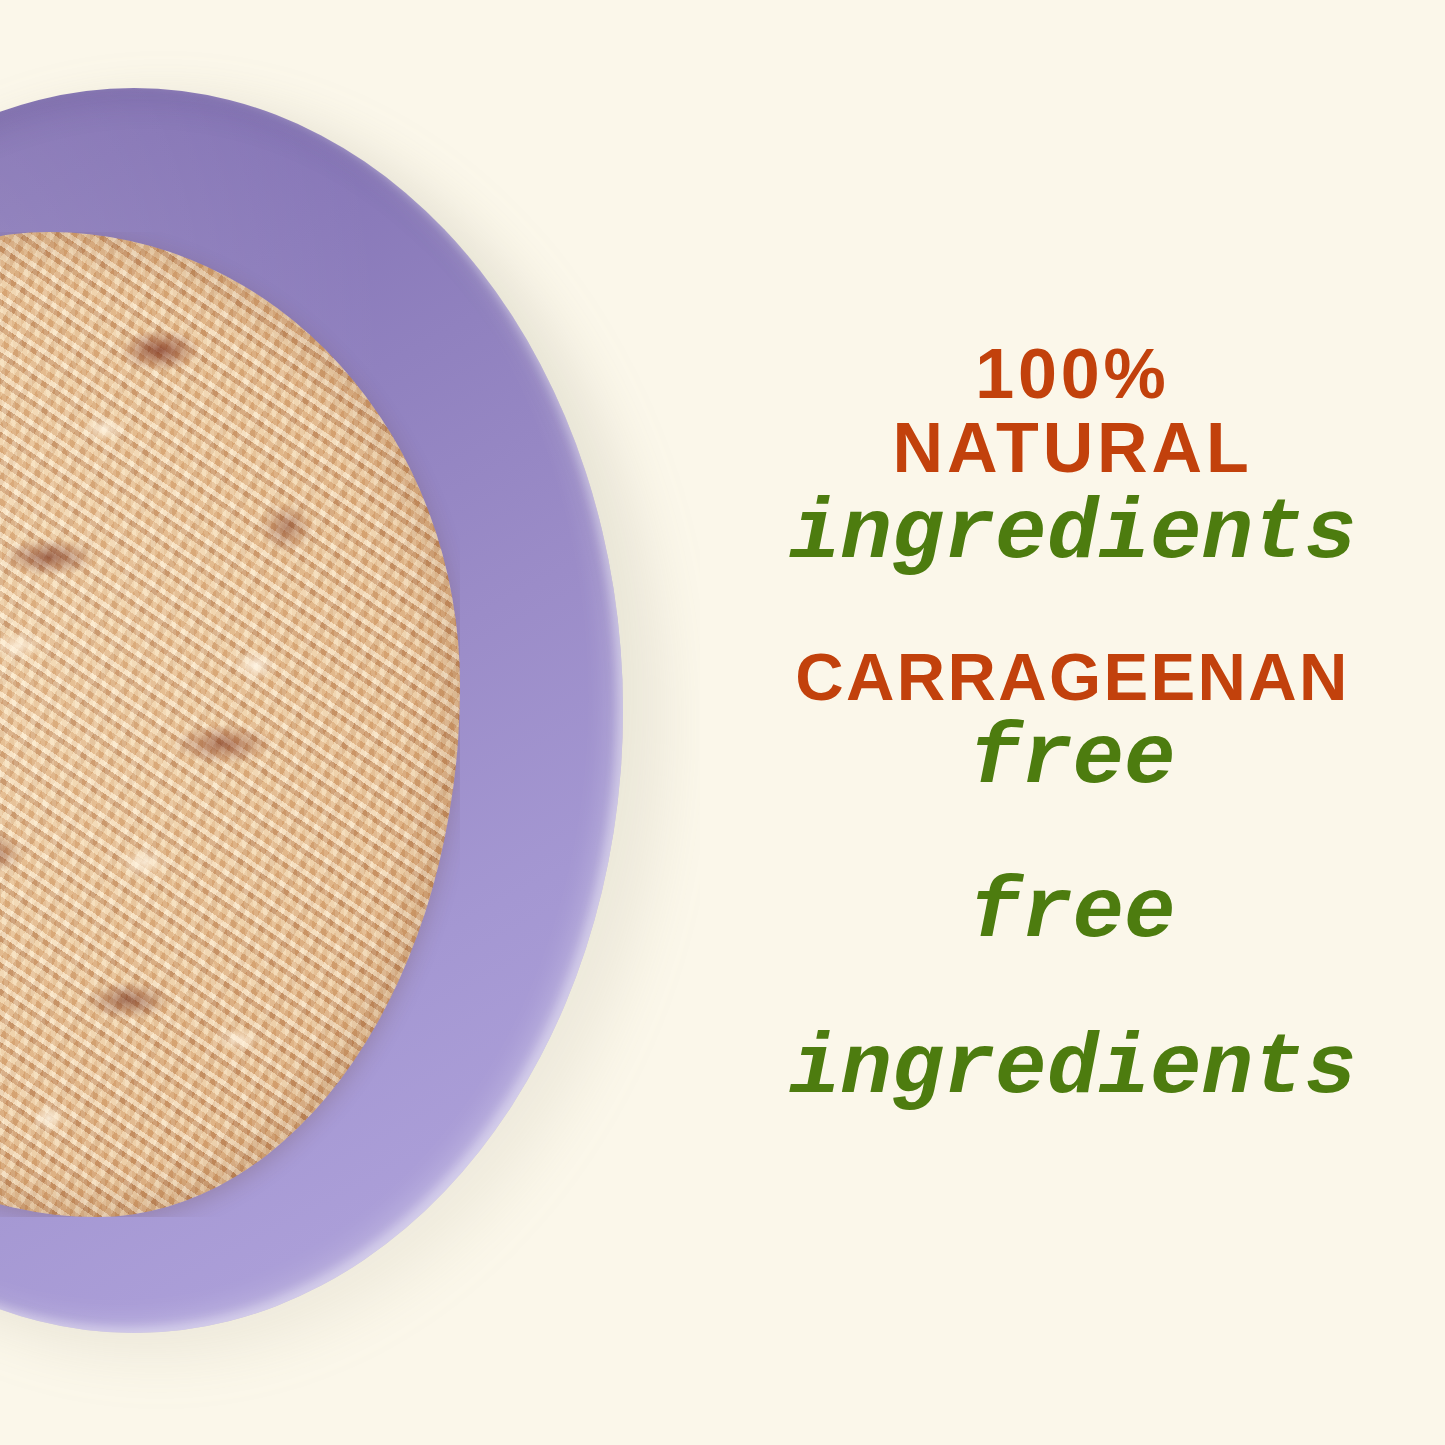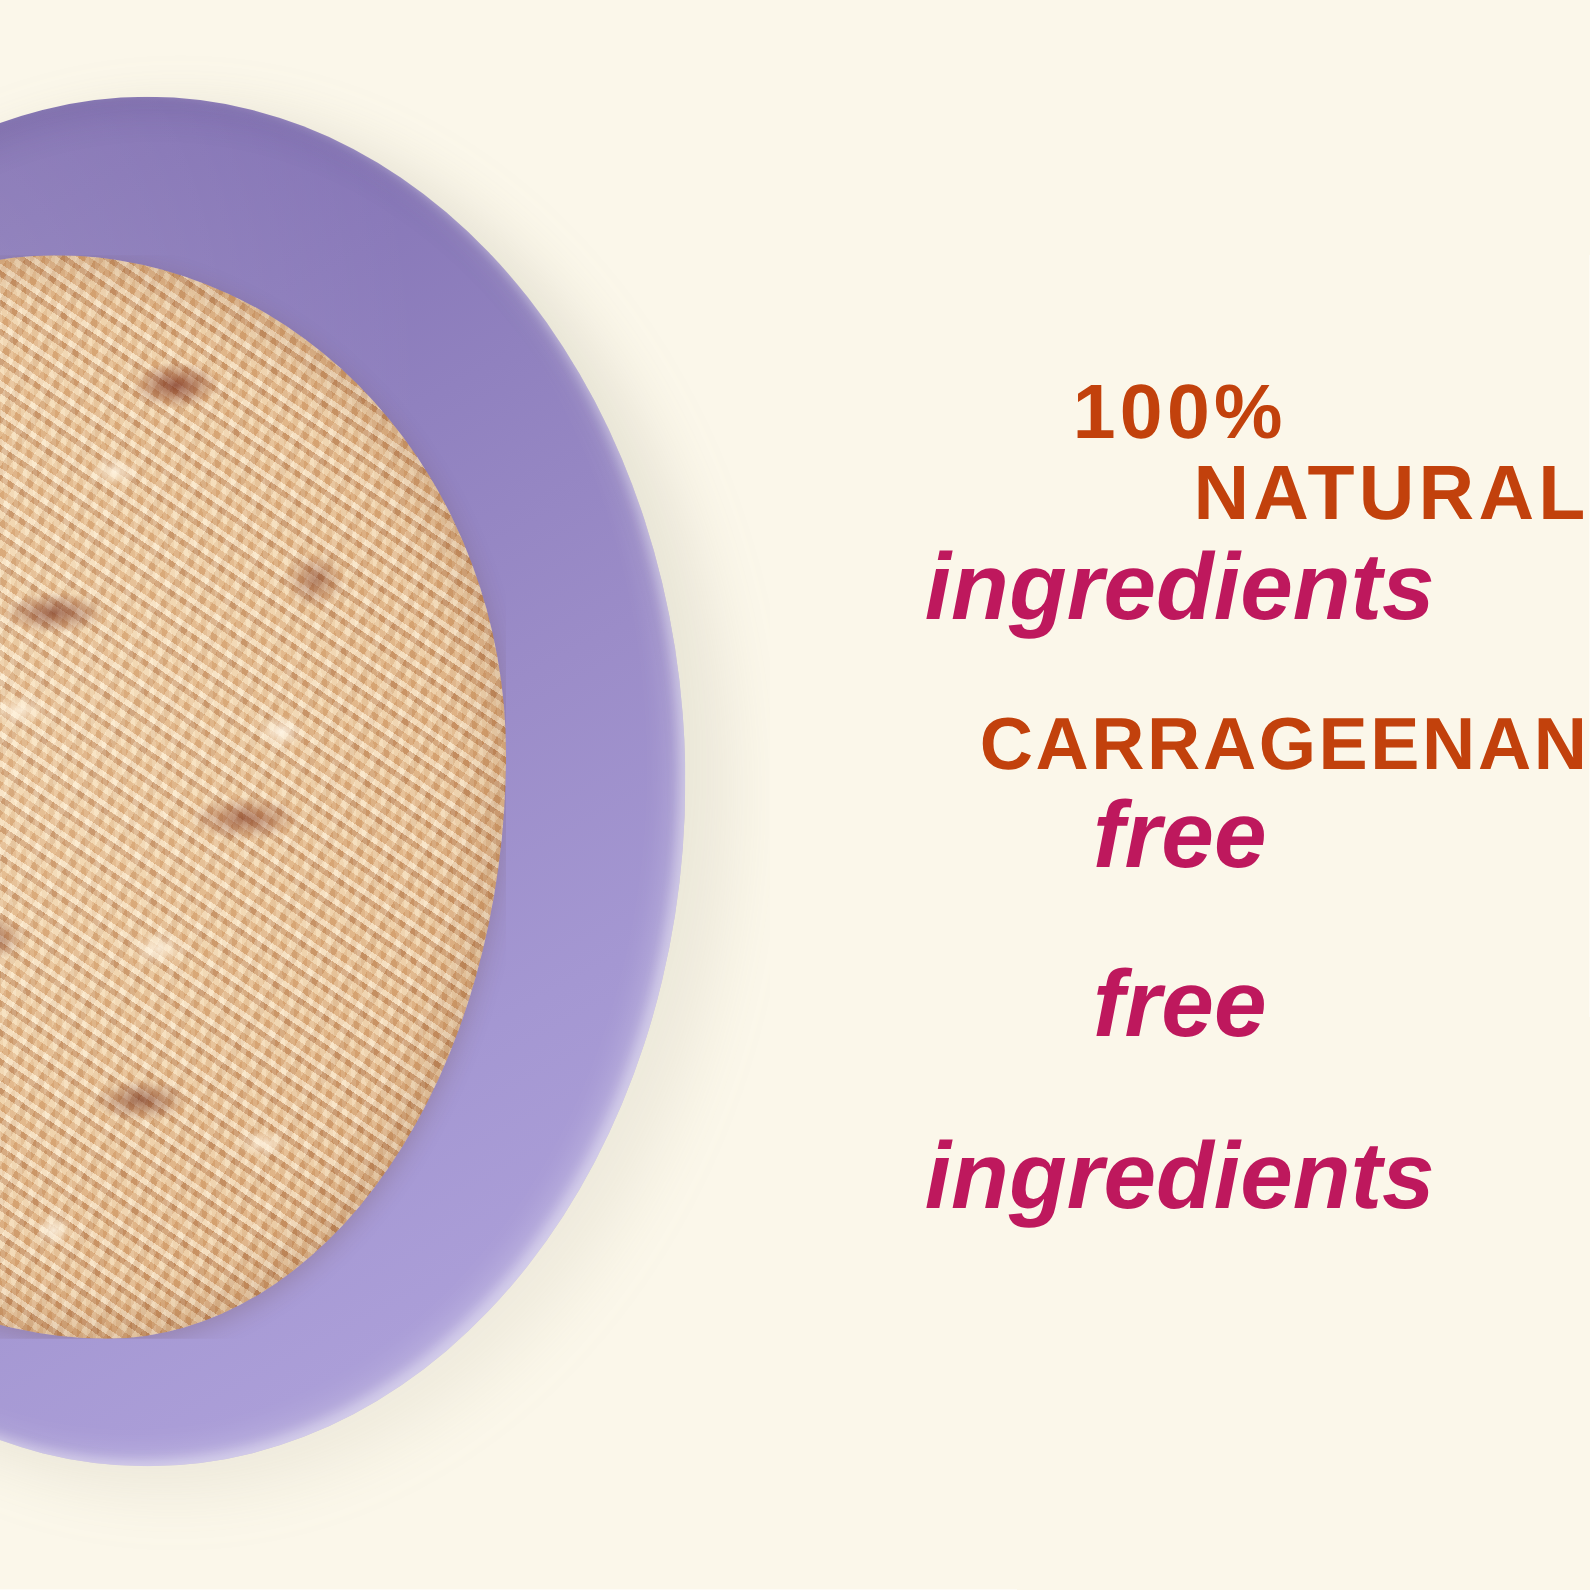--- a/index.html
+++ b/index.html
@@ -173,25 +173,25 @@
   .claim-head {
     color: #c2410c;
     font-family: "Liberation Sans", sans-serif;
     font-weight: bold;
     text-transform: uppercase;
     line-height: 1.0;
     letter-spacing: 0.055em;
     white-space: nowrap;
   }
   .claim-head .l1 { display: block; }
-  .claim-head .l2 { display: block; margin-top: 4px; text-align: right; }
+  .claim-head .l2 { display: block; margin-top: 4px; }
 
   .claim-sub {
-    color: #be185d;
-    font-family: Liberation Sans, sans-serif;
+    color: #4d7c0f;
+    font-family: Liberation Mono, monospace;
     font-style: italic;
     font-weight: bold;
     line-height: 1.0;
     margin-top: 2px;
     white-space: nowrap;
   }
 
   
   .c1 .claim-head { font-size: 70px; }
   .c1 .claim-sub  { font-size: 86px; margin-top: 8px; }

